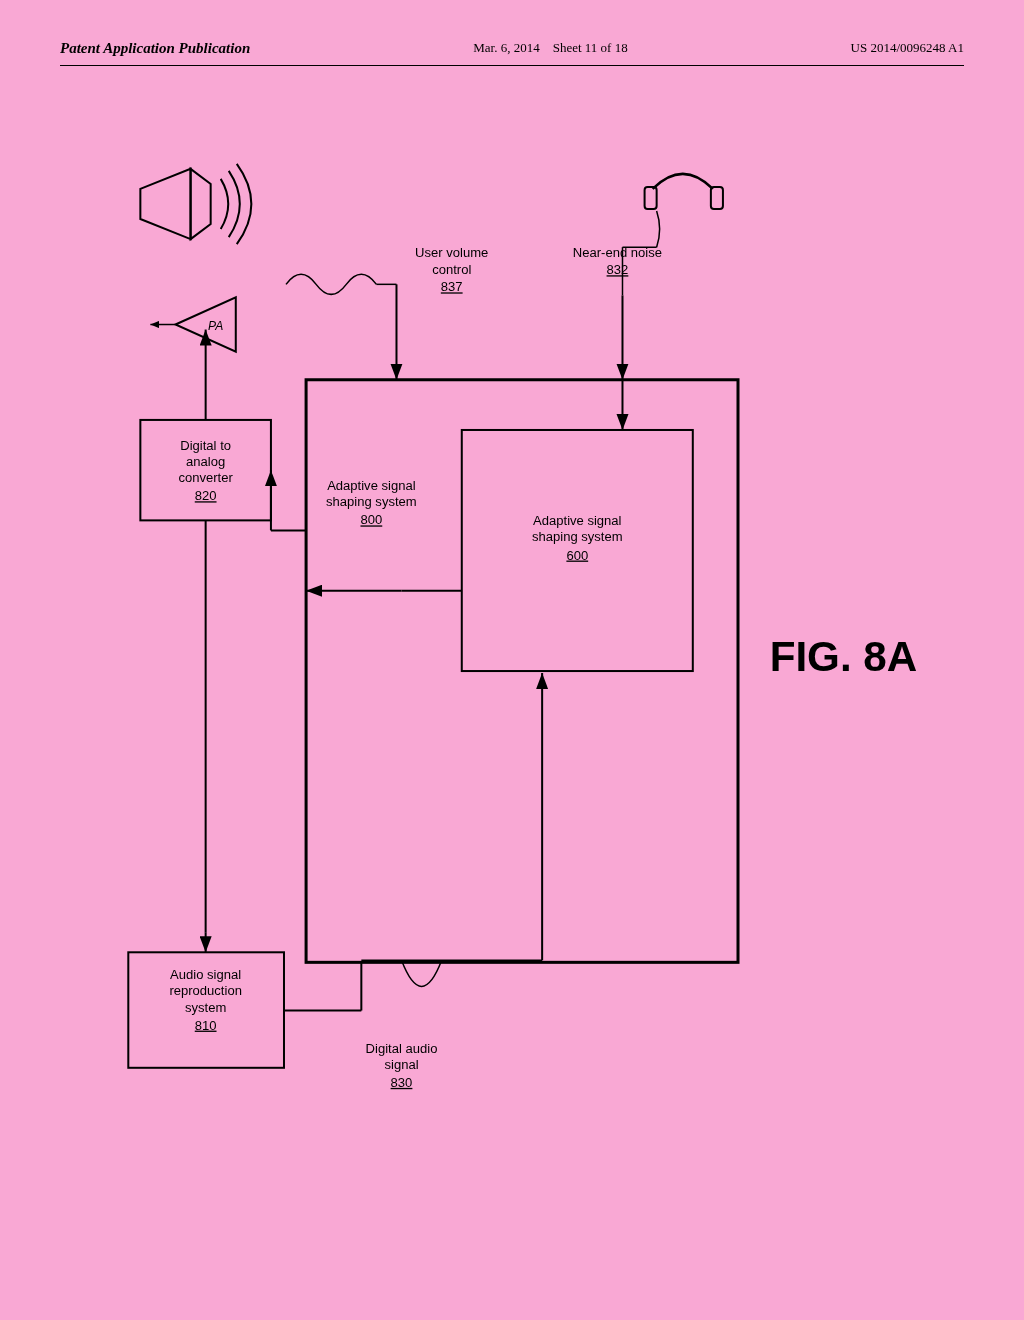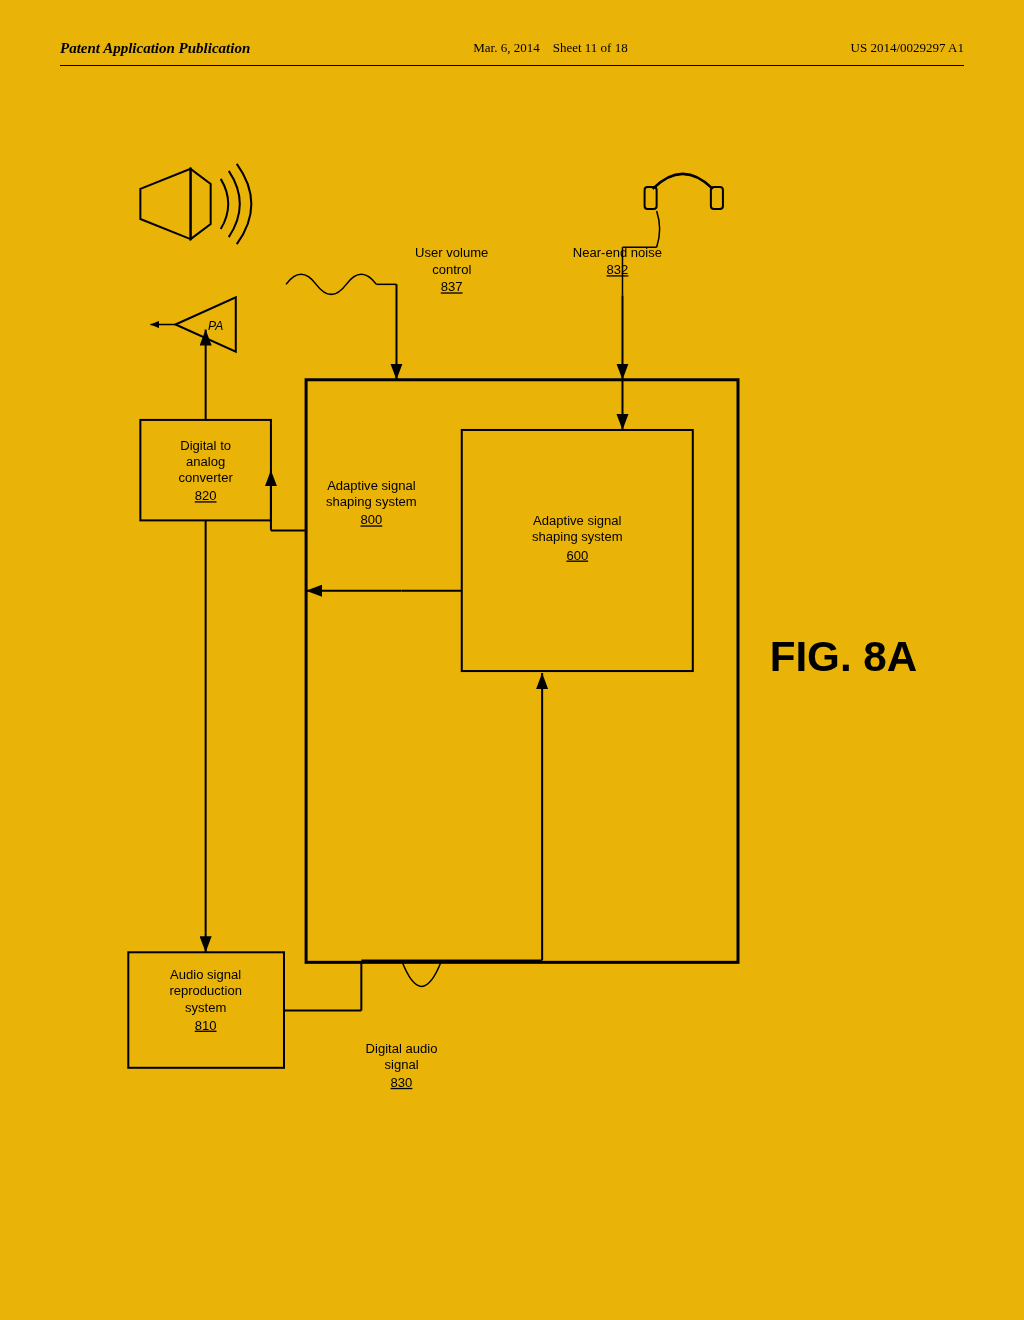--- a/index.html
+++ b/index.html
@@ -8,21 +8,21 @@
       font-family: 'Times New Roman', Times, serif;
       width: 1024px;
       height: 1320px;
       overflow: hidden;
       position: relative;
     }
 
     .page {
       width: 1024px;
       height: 1320px;
-      background: #eab308;
+      background: #f9a8d4;
       position: relative;
       padding: 40px 60px;
     }
 
     .header {
       display: flex;
       justify-content: space-between;
       align-items: flex-start;
       border-bottom: 1px solid #000;
       padding-bottom: 8px;
@@ -62,21 +62,21 @@
   </style>
 </head>
 <body>
 
 <div class="page">
   <div class="header">
     <div class="header-left">Patent Application Publication</div>
     <div class="header-center">
       <span>Mar. 6, 2014</span>&nbsp;&nbsp;&nbsp;&nbsp;<span>Sheet 11 of 18</span>
     </div>
-    <div class="header-right">US 2014/0029297 A1</div>
+    <div class="header-right">US 2014/0096248 A1</div>
   </div>
 
   <div class="diagram-area">
     <svg viewBox="0 0 900 1100" xmlns="http://www.w3.org/2000/svg">
 
       <defs>
         <marker id="arrowhead" markerWidth="8" markerHeight="6" refX="8" refY="3" orient="auto">
           <polygon points="0 0, 8 3, 0 6" fill="#000"></polygon>
         </marker>
         <marker id="arrowhead-small" markerWidth="6" markerHeight="5" refX="6" refY="2.5" orient="auto">

